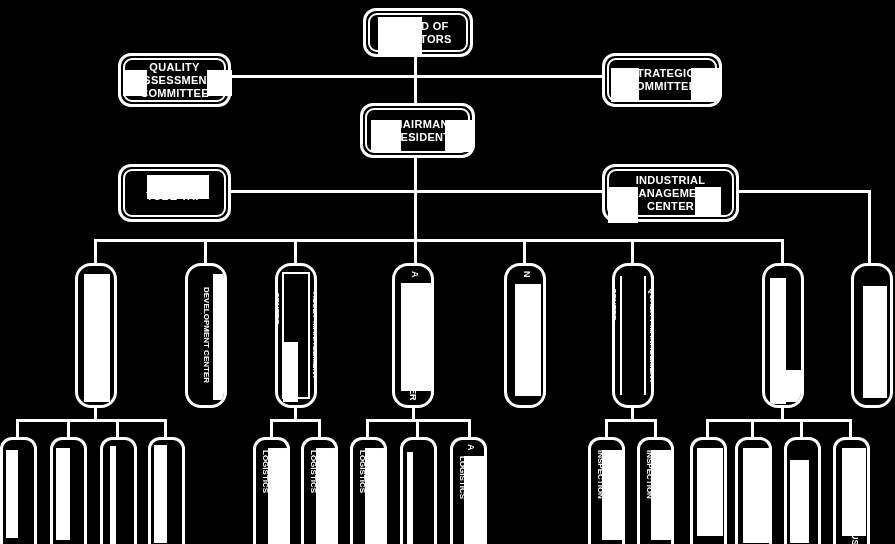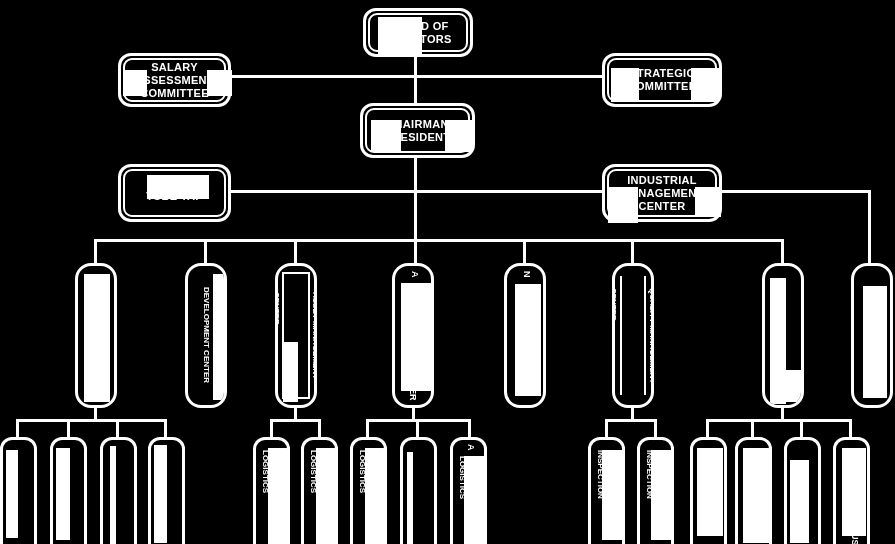--- a/index.html
+++ b/index.html
@@ -89,21 +89,21 @@
   <div class="dbox" style="left:363px;top:8px;width:110px;height:49px">
     <div class="inner">
       <div>BOARD OF</div>
       <div>DIRECTORS</div>
     </div>
     <div class="ov" style="left:12px;top:6px;width:44px;height:38px"></div>
   </div>
 
   <div class="dbox" style="left:118px;top:53px;width:113px;height:54px">
     <div class="inner">
-      <div>SALARY</div>
+      <div>QUALITY</div>
       <div>ASSESSMENT</div>
       <div>COMMITTEE</div>
     </div>
     <div class="ov" style="left:2px;top:14px;width:24px;height:26px"></div>
     <div class="ov" style="left:86px;top:14px;width:25px;height:26px"></div>
   </div>
 
   <div class="dbox" style="left:602px;top:53px;width:120px;height:54px">
     <div class="inner">
       <div>STRATEGIC</div>
@@ -122,21 +122,21 @@
     <div class="ov" style="left:82px;top:14px;width:27px;height:32px"></div>
   </div>
 
   <div class="dbox" style="left:118px;top:164px;width:113px;height:58px">
     <div class="inner" style="justify-content:flex-end;padding-bottom:12px">
       <div>TUBE TAP</div>
     </div>
     <div class="ov" style="left:26px;top:8px;width:62px;height:24px"></div>
   </div>
 
-  <div class="dbox" style="left:602px;top:164px;width:120px;height:58px">
+  <div class="dbox" style="left:602px;top:164px;width:137px;height:58px">
     <div class="inner">
       <div>INDUSTRIAL</div>
       <div>MANAGEMENT</div>
       <div>CENTER</div>
     </div>
     <div class="ov" style="left:3px;top:20px;width:30px;height:36px"></div>
     <div class="ov" style="left:90px;top:20px;width:26px;height:30px"></div>
   </div>
 
   <div class="tall" style="left:75px;top:263px">

